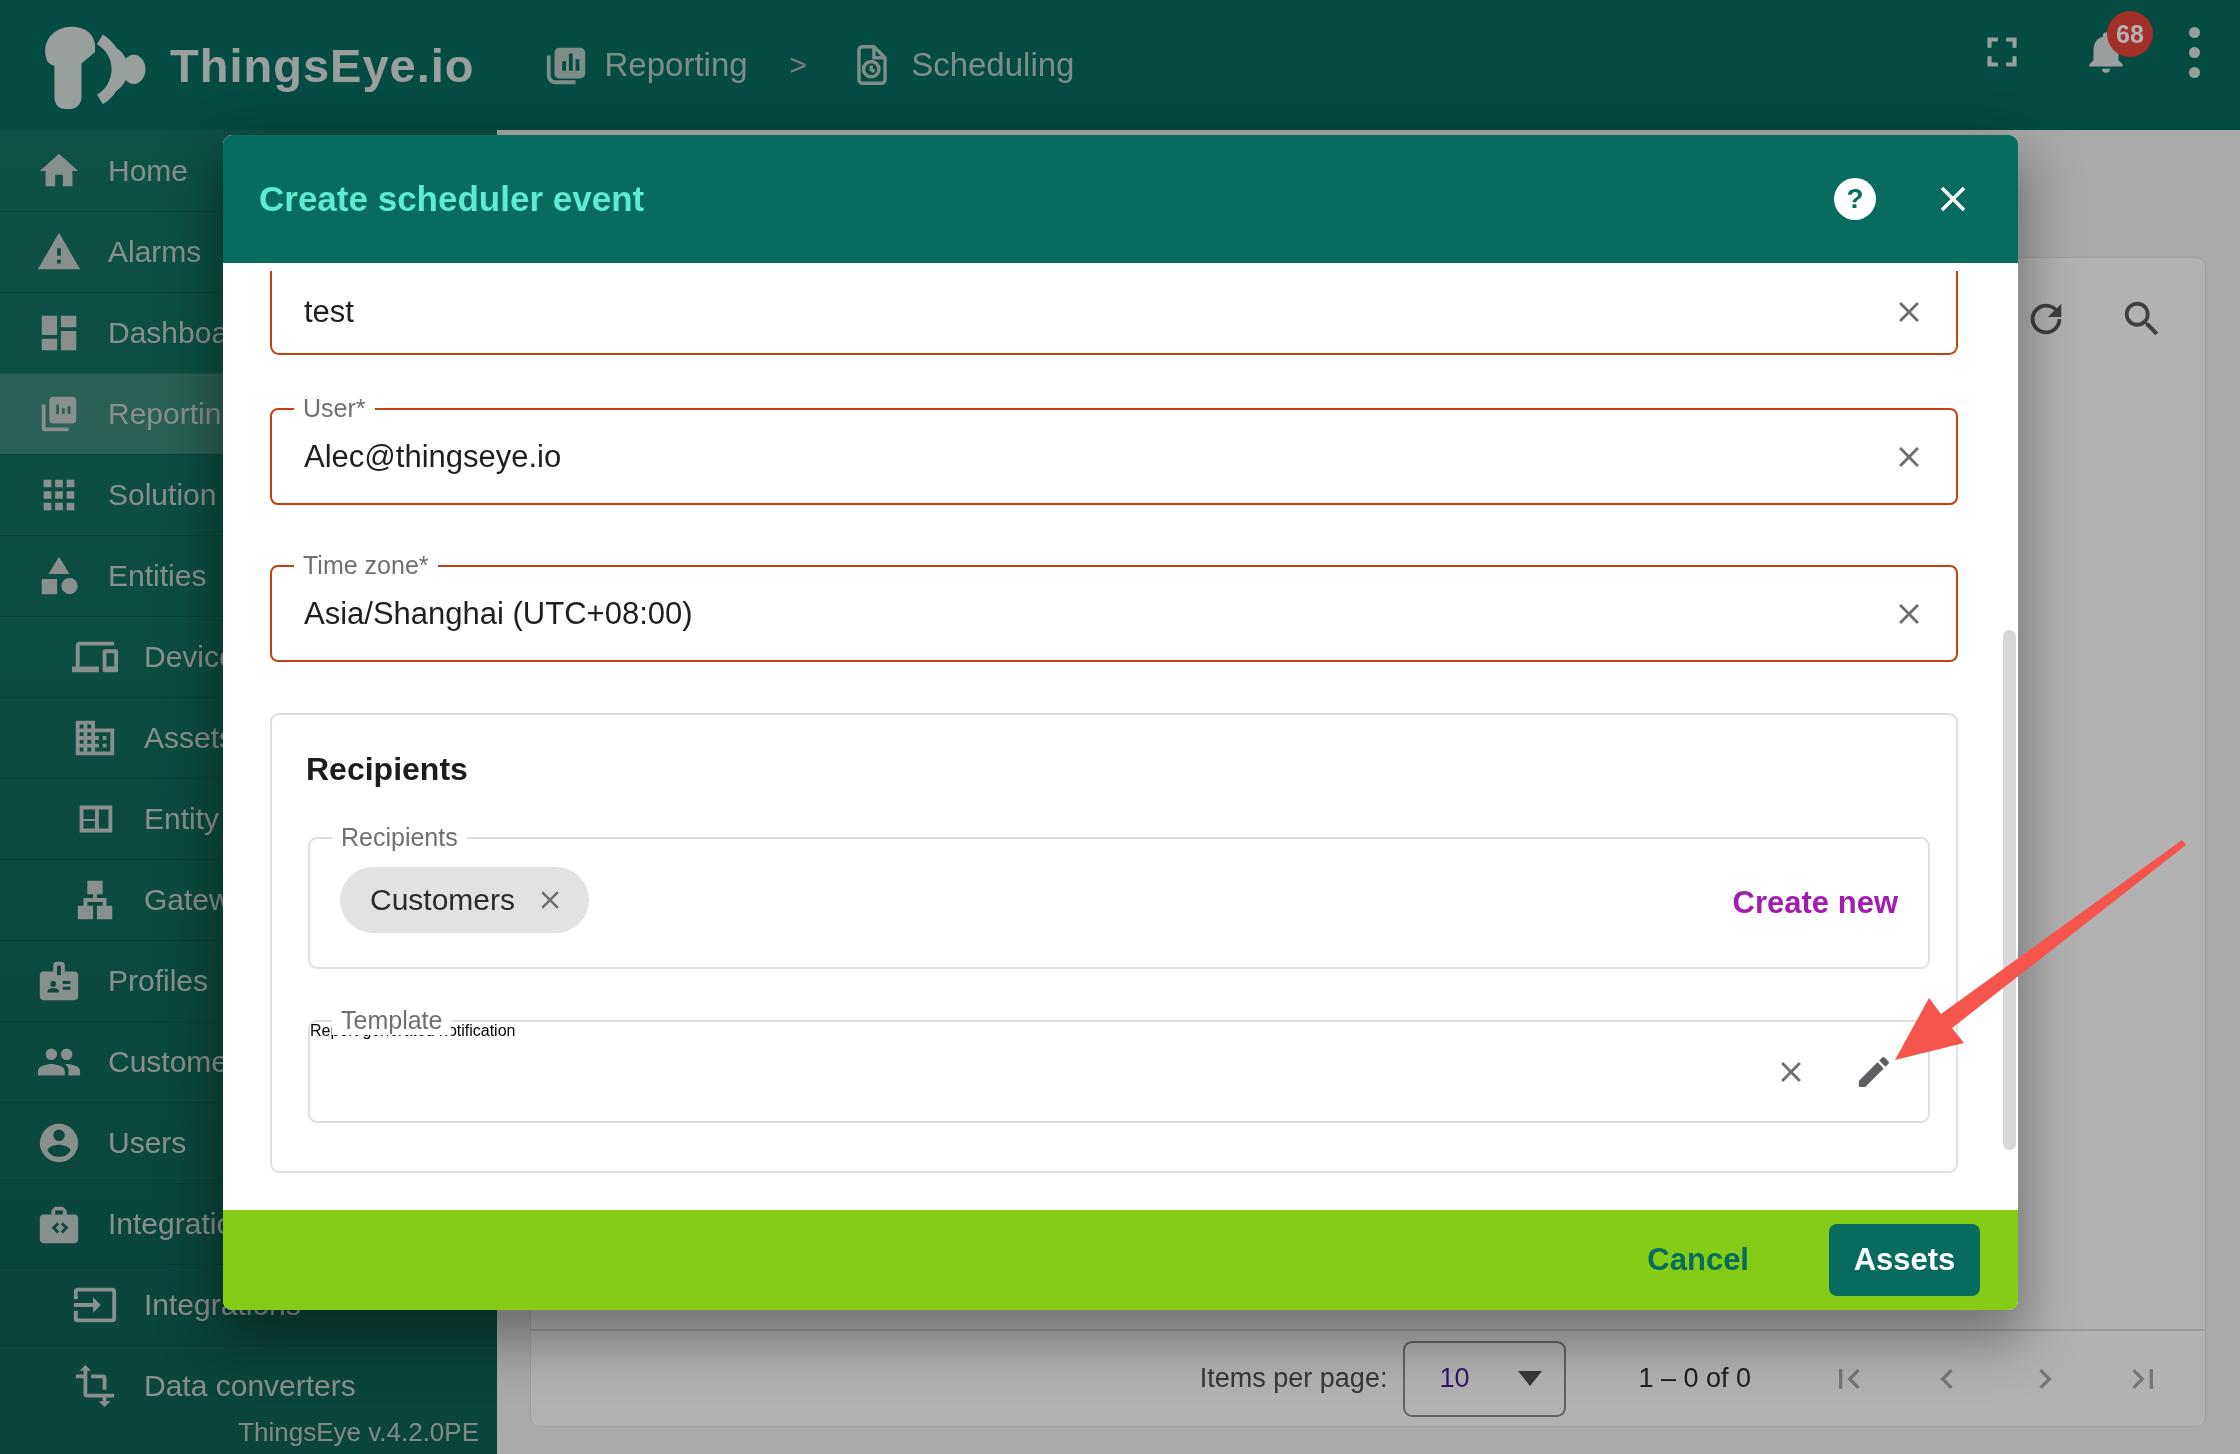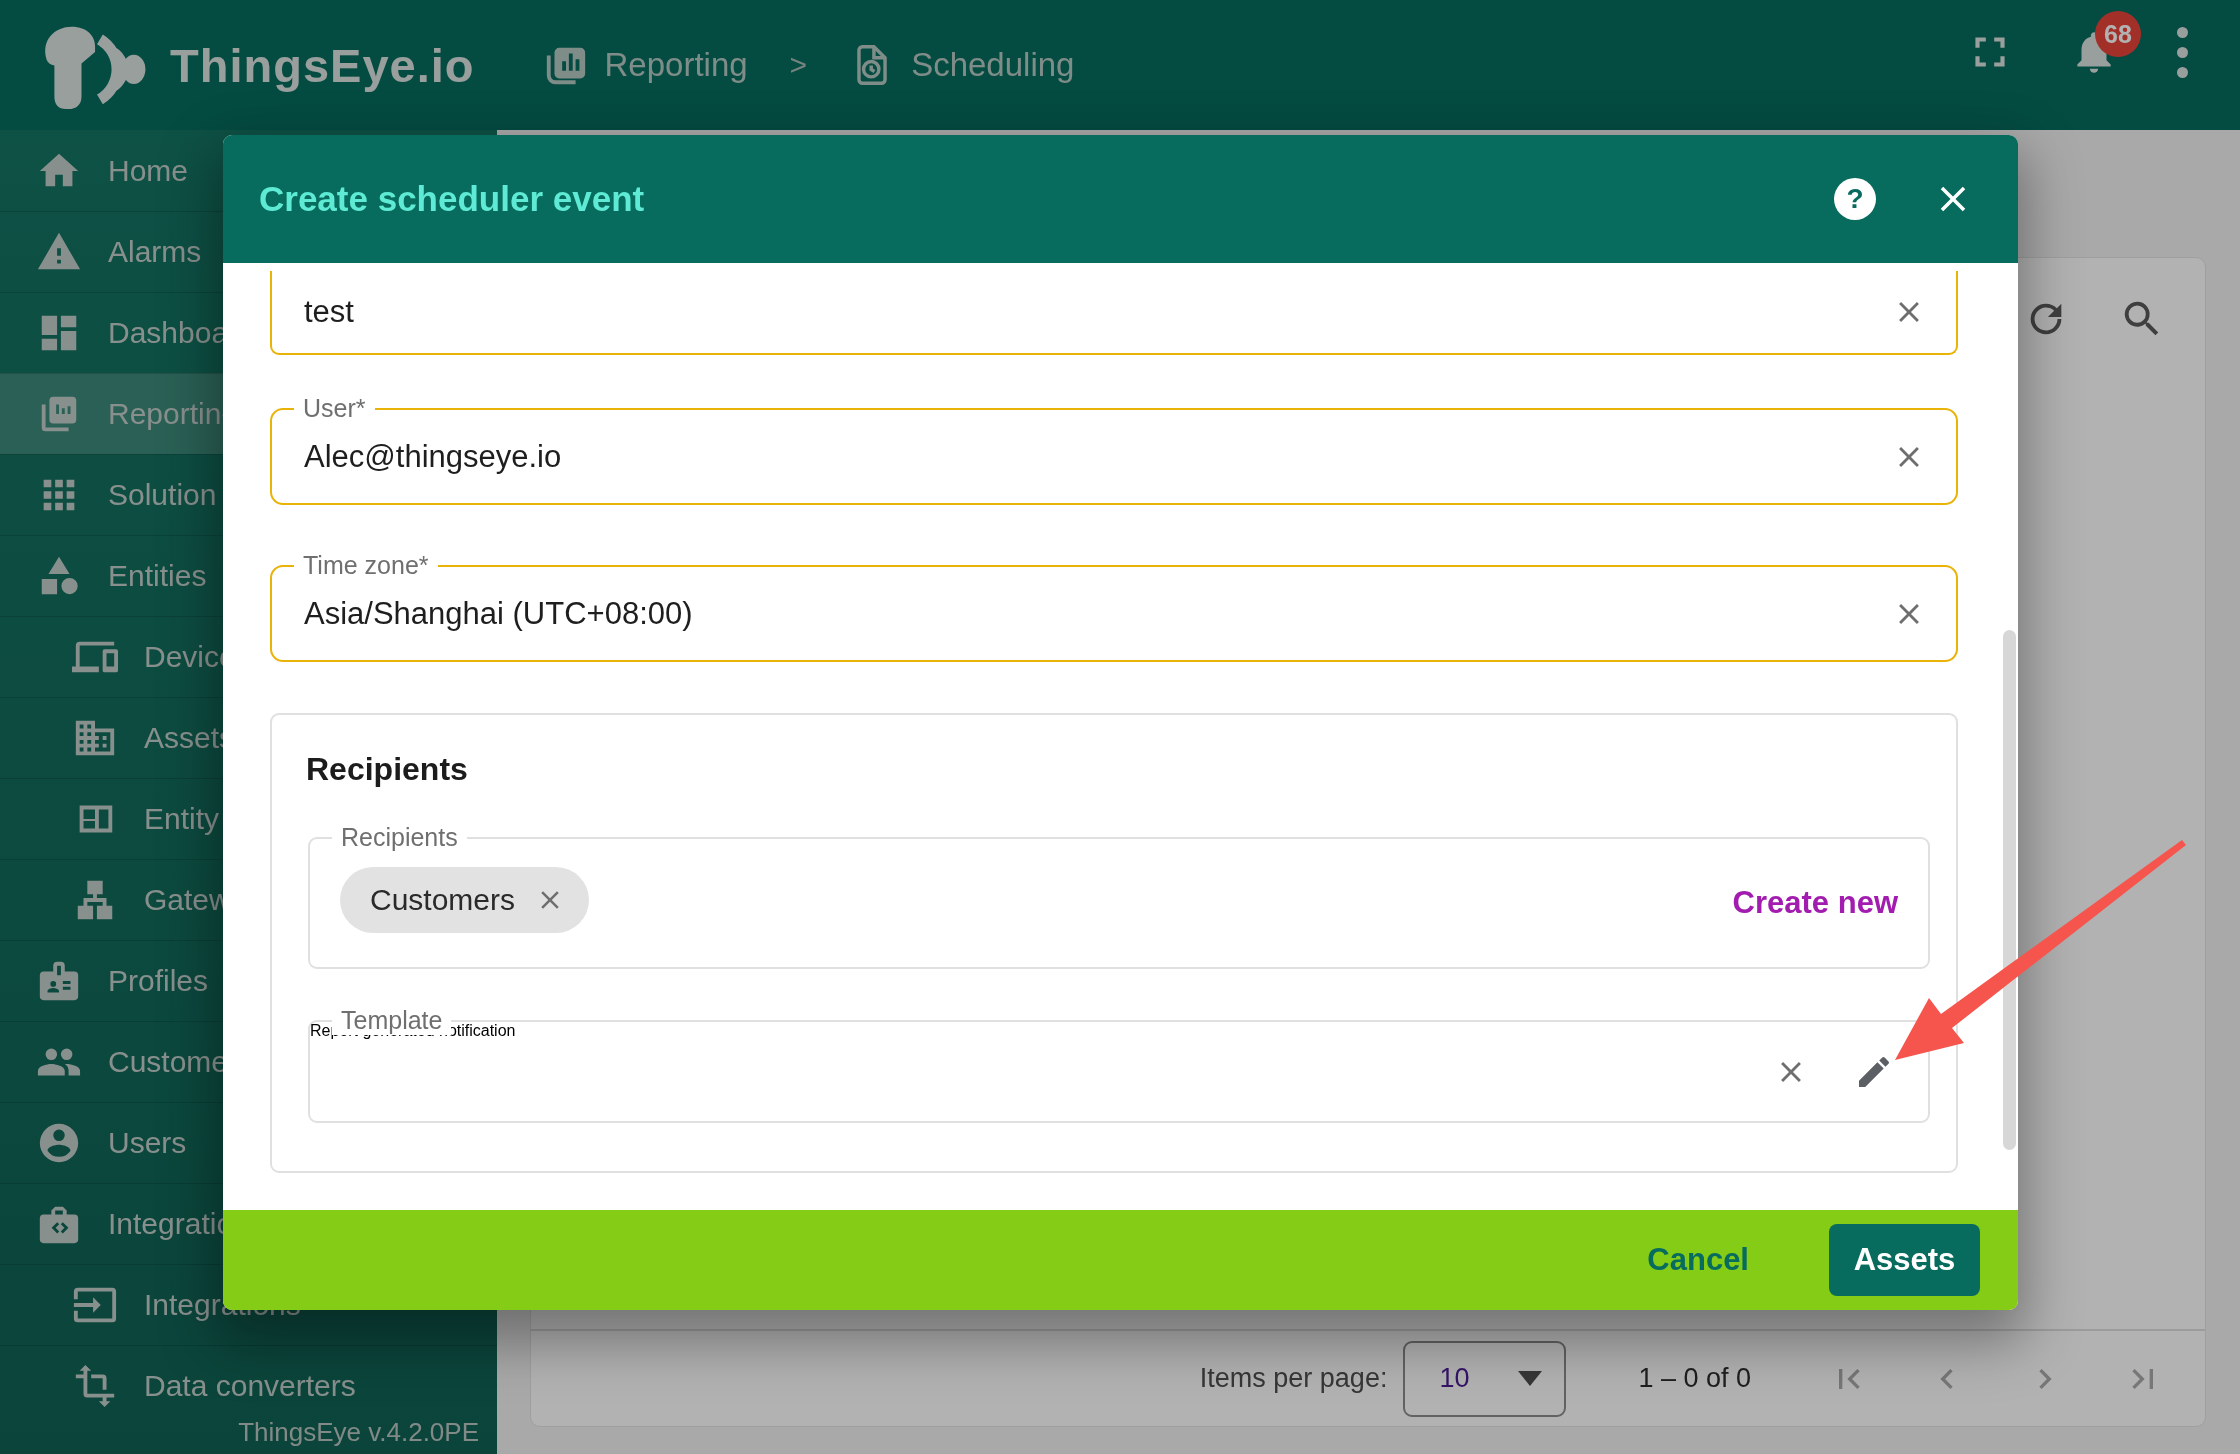--- a/index.html
+++ b/index.html
@@ -10,21 +10,21 @@
   
   .topbar { position:absolute; left:0; top:0; width:2240px; height:130px;
     background:#076c5d; display:flex; align-items:center; z-index:1; }
   .logo { display:flex; align-items:center; gap:14px; margin-left:38px; cursor:pointer; }
   .logo-mark { width:118px; height:92px; }
   .logo-text { font-size:47px; font-weight:bold; color:#dbe4e1; letter-spacing:1px; }
   .breadcrumb { display:flex; align-items:center; margin-left:68px; color:#b7cac5; font-size:33px; }
   .crumb { display:flex; align-items:center; gap:16px; cursor:pointer; }
   .crumb svg { width:46px; height:46px; }
   .crumb-sep { margin:0 42px; font-size:30px; color:#a8bcb7; }
-  .topbar-actions { position:absolute; right:48px; top:0; height:104px;
+  .topbar-actions { position:absolute; right:36px; top:0; height:104px;
     display:flex; align-items:center; gap:54px; }
   .tb-icon { width:50px; height:50px; color:#dbe4e1; cursor:pointer; position:relative; }
   .tb-icon svg { width:50px; height:50px; }
   .bell-wrap { position:relative; }
   .badge { position:absolute; top:-16px; right:-22px; min-width:46px; height:46px;
     border-radius:23px; background:#e8453a; color:#fff; font-size:25px; font-weight:bold;
     display:flex; align-items:center; justify-content:center; padding:0 6px; }
   .kebab { display:flex; flex-direction:column; gap:9px; align-items:center; cursor:pointer; padding:4px; }
   .kebab i { width:11px; height:11px; border-radius:50%; background:#dbe4e1; }
 
@@ -68,21 +68,21 @@
   .modal-header { height:128px; background:#076c5d; display:flex; align-items:center;
     padding:0 44px 0 36px; flex:0 0 128px; }
   .modal-title { color:#5eead4; font-size:35px; font-weight:bold; }
   .mh-actions { margin-left:auto; display:flex; align-items:center; gap:56px; }
   .help-btn { width:42px; height:42px; border-radius:50%; background:#fff; color:#076c5d;
     font-size:28px; font-weight:bold; display:flex; align-items:center; justify-content:center; cursor:pointer; }
   .close-btn { width:42px; height:42px; color:#fff; cursor:pointer; }
   .close-btn svg { width:42px; height:42px; }
   .modal-body { position:relative; flex:1; background:#fff; padding:0 60px 0 47px; }
 
-  .field { position:absolute; left:47px; right:60px; border:2px solid #eab308; border-radius:13px; }
+  .field { position:absolute; left:47px; right:60px; border:2px solid #c2410c; border-radius:8px; }
   .field .fval { position:absolute; left:32px; top:50%; transform:translateY(-50%);
     font-size:31px; color:#1e1e1e; white-space:nowrap; }
   .flabel { position:absolute; top:-16px; left:22px; background:#fff; padding:0 9px;
     font-size:25px; color:#6f6f6f; }
   .fclear { position:absolute; right:30px; top:50%; transform:translateY(-50%);
     width:34px; height:34px; color:#6e6e6e; cursor:pointer; }
   .fclear svg, .pencil svg, .chip-x svg { width:100%; height:100%; }
   .f-name { top:8px; height:84px; border-top:none; border-radius:0 0 9px 9px; }
   .f-user { top:145px; height:97px; }
   .f-tz { top:302px; height:97px; }

